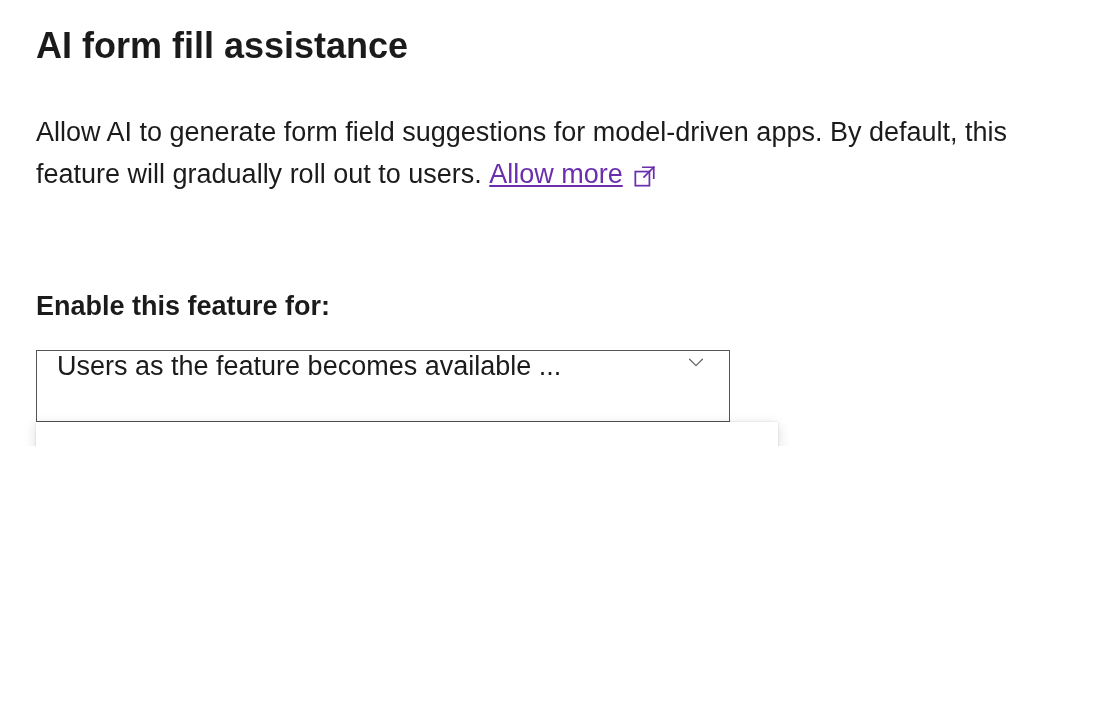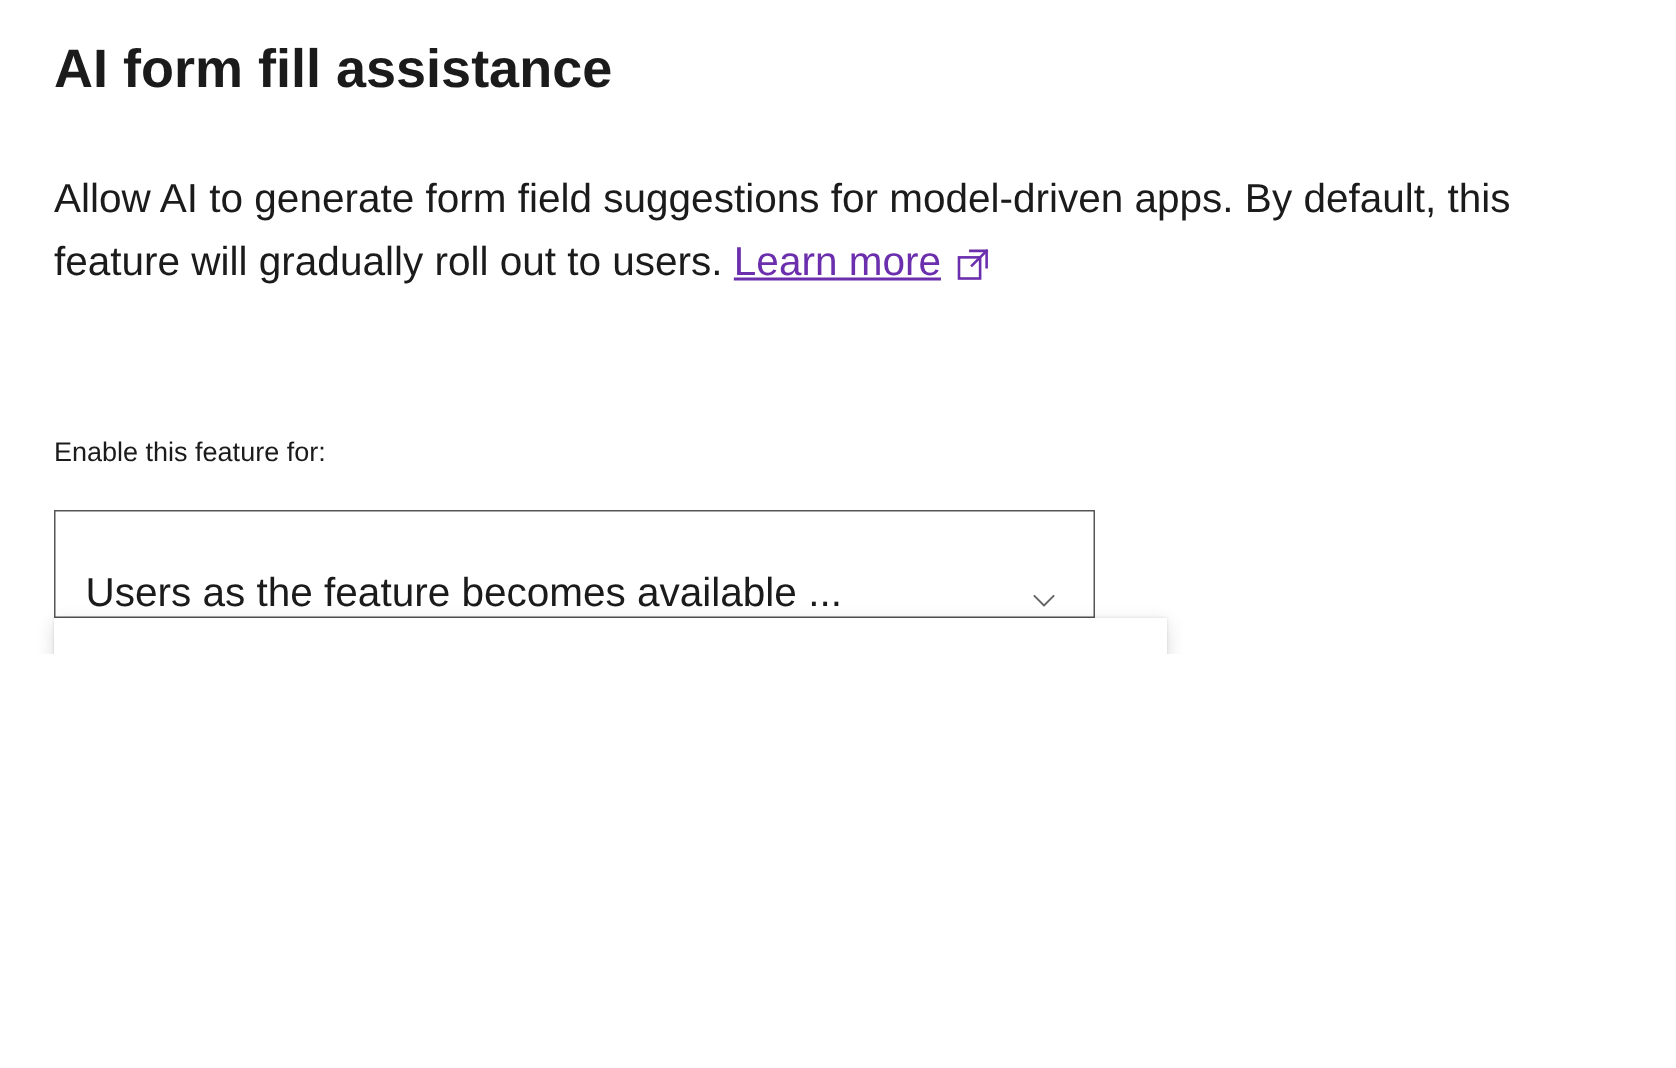--- a/index.html
+++ b/index.html
@@ -36,35 +36,35 @@
       gap: 8px;
     }
     .learn-more .icon {
       display: inline-flex;
       text-decoration: none;
       color: #6b2fae;
       position: relative;
       top: 2px;
     }
     .field-label {
-      font-size: 18px;
-      font-weight: 400;
+      font-size: 27px;
+      font-weight: 700;
       margin-bottom: 28px;
     }
     .select-wrap {
       position: relative;
       width: 694px;
     }
     .select-control {
       width: 694px;
       height: 72px;
       border: 1px solid #555;
       background: #ffffff;
       display: flex;
-      align-items: flex-end;
+      align-items: flex-start;
       justify-content: space-between;
       padding: 0 22px 0 20px;
       cursor: pointer;
       font-size: 27px;
       color: #1b1b1b;
     }
     .select-control .caret {
       display: inline-flex;
       font-size: 24px;
       color: #666;
@@ -97,21 +97,21 @@
       background: #edebe9;
     }
   </style>
 </head>
 <body>
 
 <h1 class="title">AI form fill assistance</h1>
 
 <p class="description">
   <span>Allow AI to generate form field suggestions for model-driven apps. By default, this feature will gradually roll out to users. </span><a class="learn-more">
-      <span>Learn more</span>
+      <span>Allow more</span>
       <span class="icon">
         <svg width="26" height="26" viewBox="0 0 24 24" fill="none" stroke="currentColor" stroke-width="1.6" stroke-linecap="square">
           <rect x="4" y="7" width="13" height="13"></rect>
           <path d="M11 3 H21 V13"></path>
           <path d="M21 3 L12 12"></path>
         </svg>
       </span>
     </a>
 </p>
 

